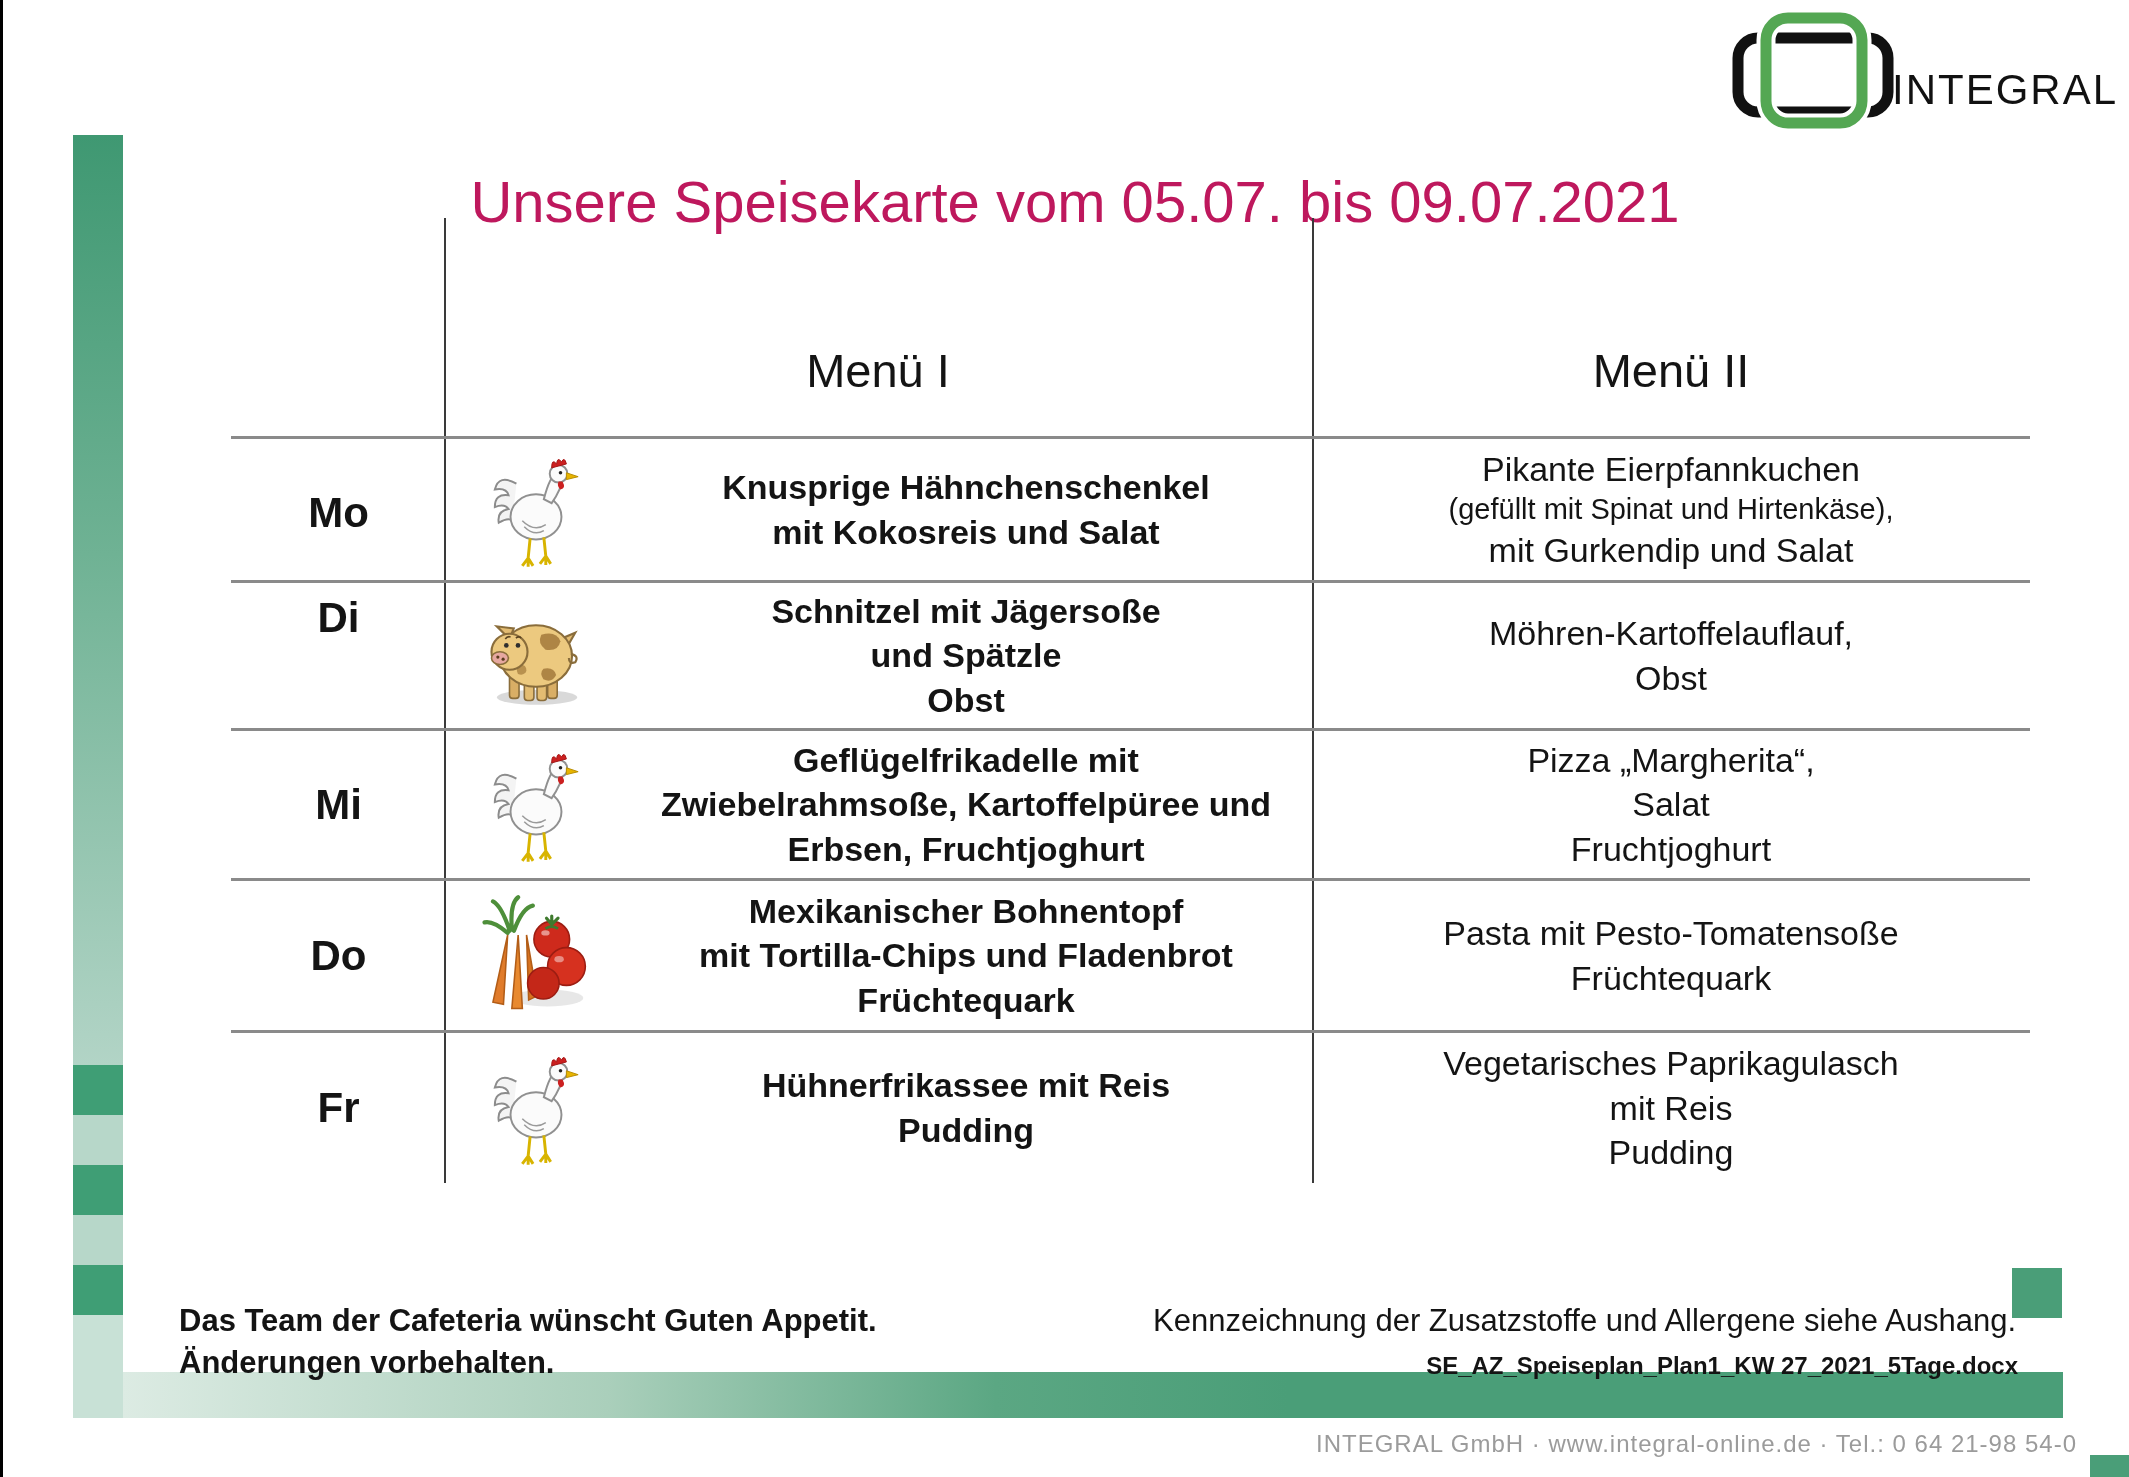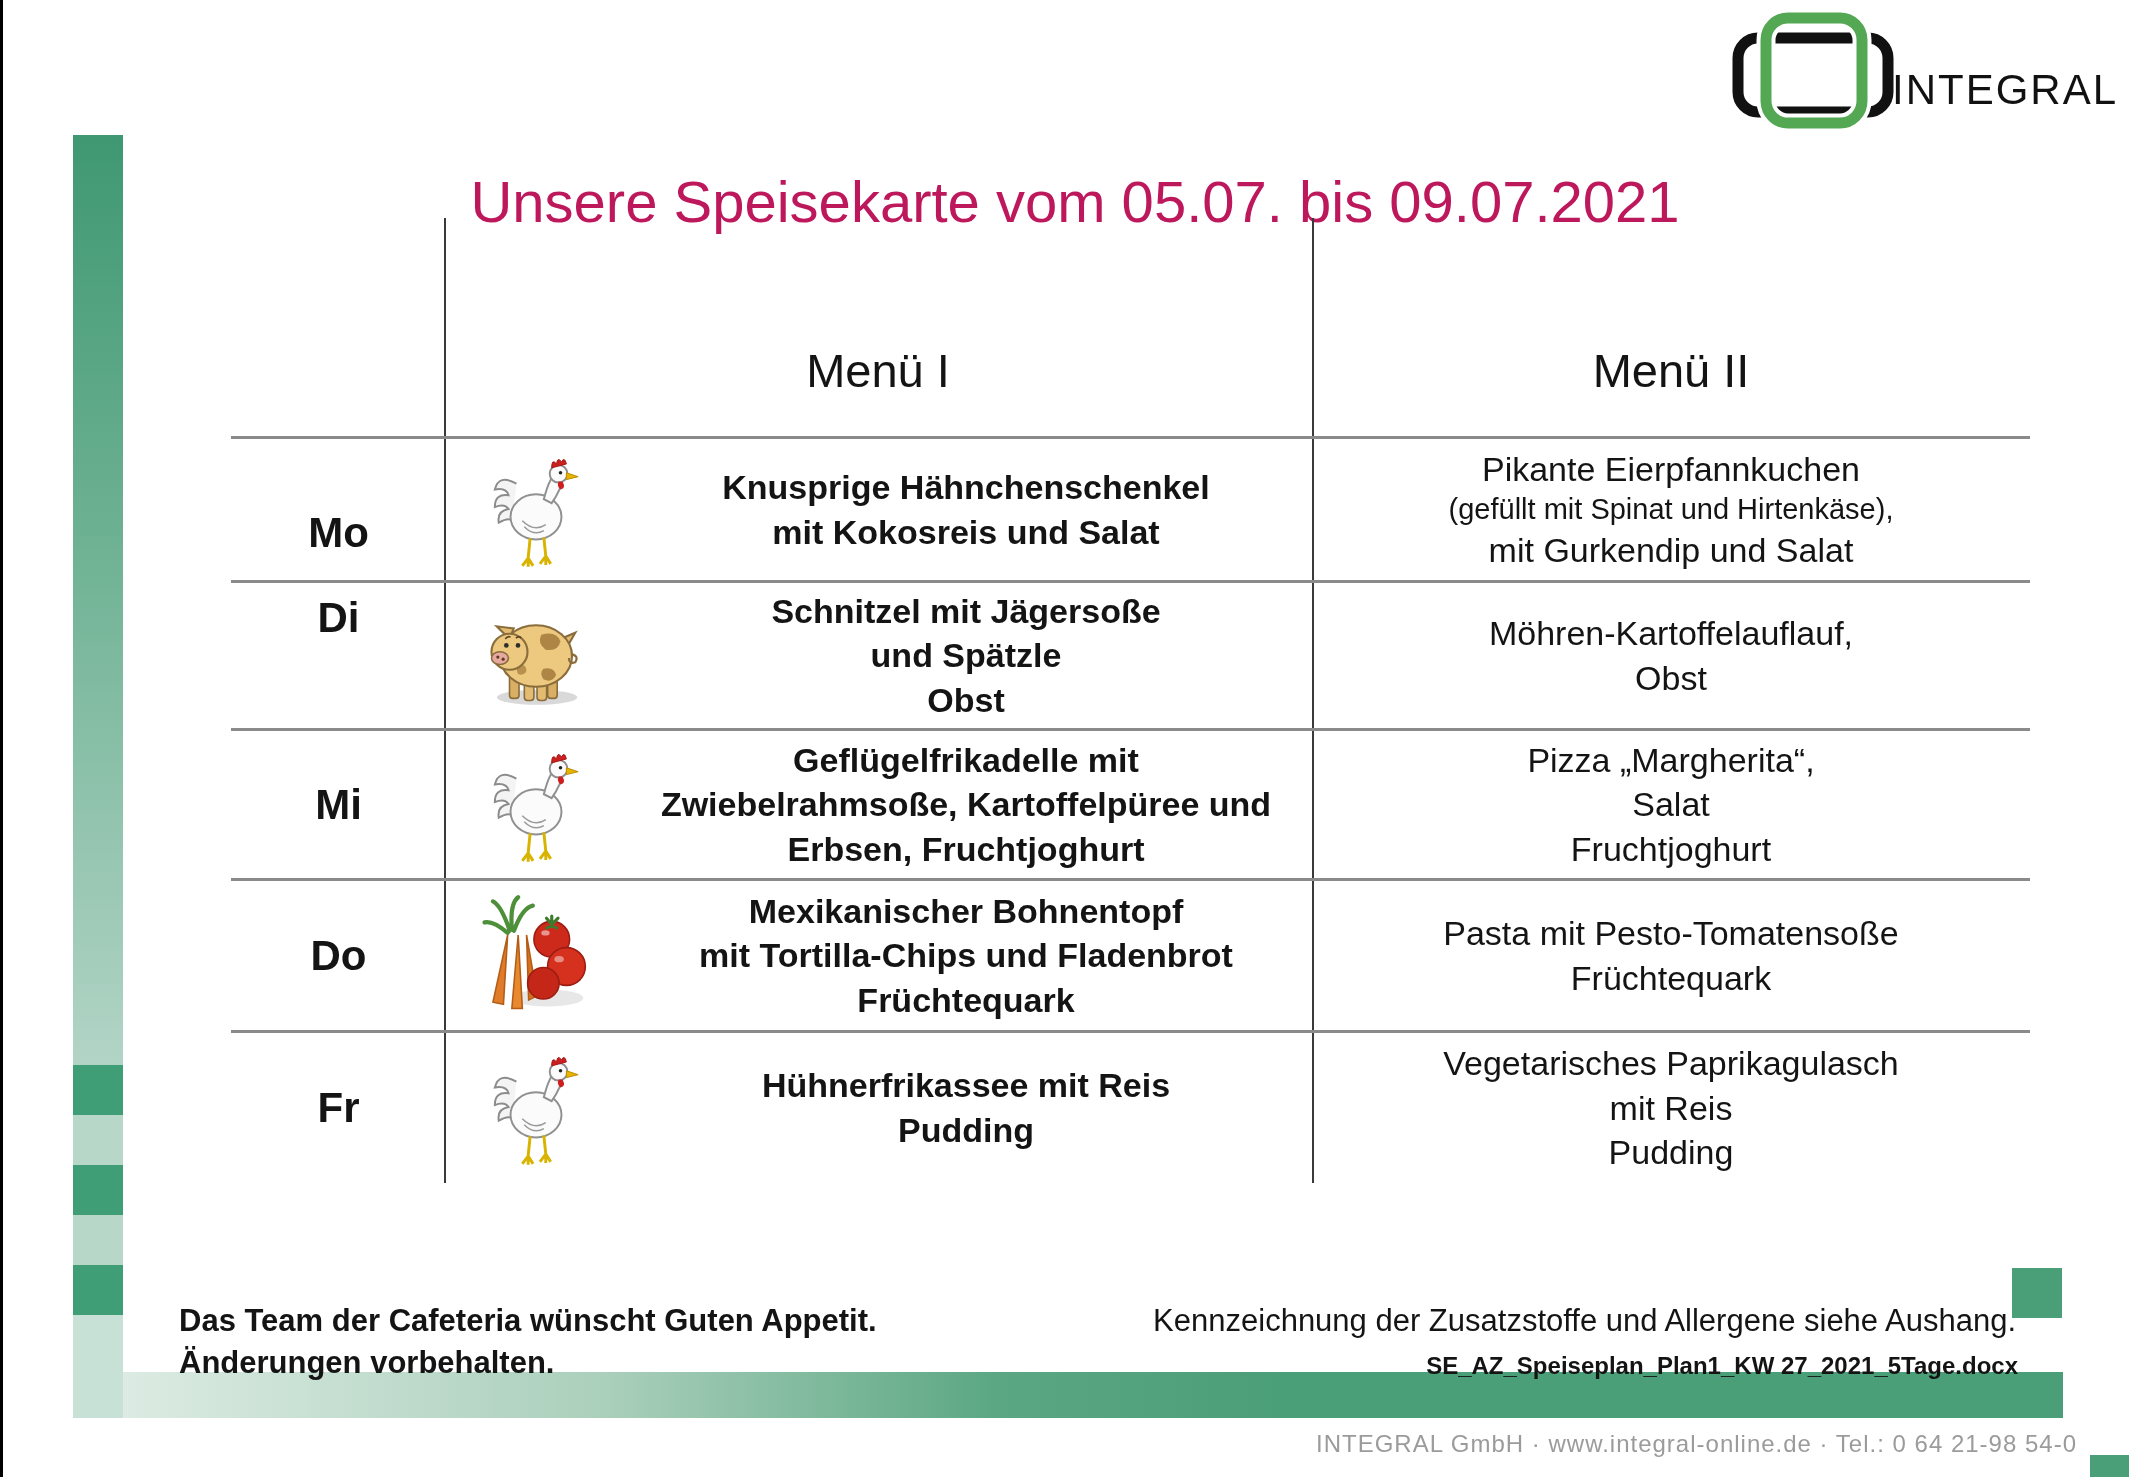--- a/index.html
+++ b/index.html
@@ -80,21 +80,21 @@
 <div class="abs vline" style="left:1312px;"></div>
 <div class="abs hline" style="top:436px;"></div>
 <div class="abs hline" style="top:580px;"></div>
 <div class="abs hline" style="top:728px;"></div>
 <div class="abs hline" style="top:878px;"></div>
 <div class="abs hline" style="top:1030px;"></div>
 
 <div class="abs col-header" style="left:444px;width:868px;">Menü I</div>
 <div class="abs col-header" style="left:1312px;width:718px;">Menü II</div>
 
-<div class="abs day-cell" style="top:462px;height:141px;text-align:center;">Mo</div>
+<div class="abs day-cell" style="top:442px;height:141px;text-align:center;">Mo</div>
 <div class="abs icon-cell" style="top:439px;height:141px;">
   <svg width="98" height="128" viewBox="0 0 100 130">
     <path d="M30 38 Q12 28 8 44 Q20 42 22 50 Q8 48 8 62 Q18 58 22 64 Q10 66 12 78 Q22 72 26 76" fill="#f4f4f4" stroke="#8c8c8c" stroke-width="2"></path>
     <ellipse cx="50" cy="72" rx="26" ry="23" fill="#fbfbfb" stroke="#909090" stroke-width="2"></ellipse>
     <path d="M58 54 Q64 30 72 26 L78 30 Q76 44 66 58 Z" fill="#fbfbfb" stroke="#909090" stroke-width="2"></path>
     <circle cx="73" cy="28" r="9" fill="#fbfbfb" stroke="#909090" stroke-width="2"></circle>
     <path d="M66 22 Q66 12 71 18 Q72 10 76 16 Q79 10 81 18 Z" fill="#cc2020" stroke="#a51414" stroke-width="1"></path>
     <path d="M77 36 q4 7 -2 8 q-4 -3 -2 -8" fill="#cc2020"></path>
     <path d="M81 27 L93 31 L81 34 Z" fill="#e8b400" stroke="#b78c00" stroke-width="1"></path>
     <circle cx="75" cy="27" r="1.8" fill="#222"></circle>

